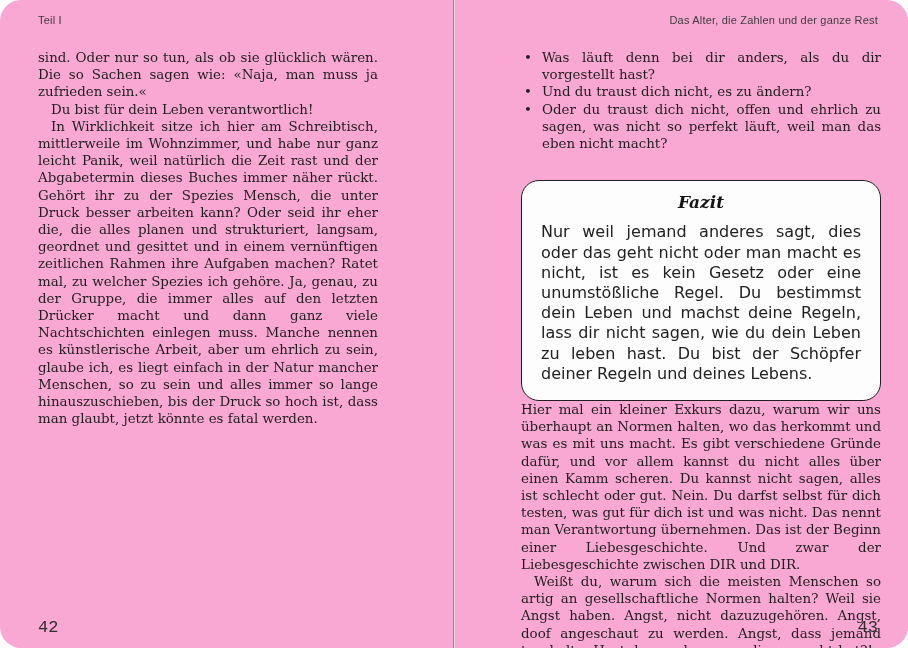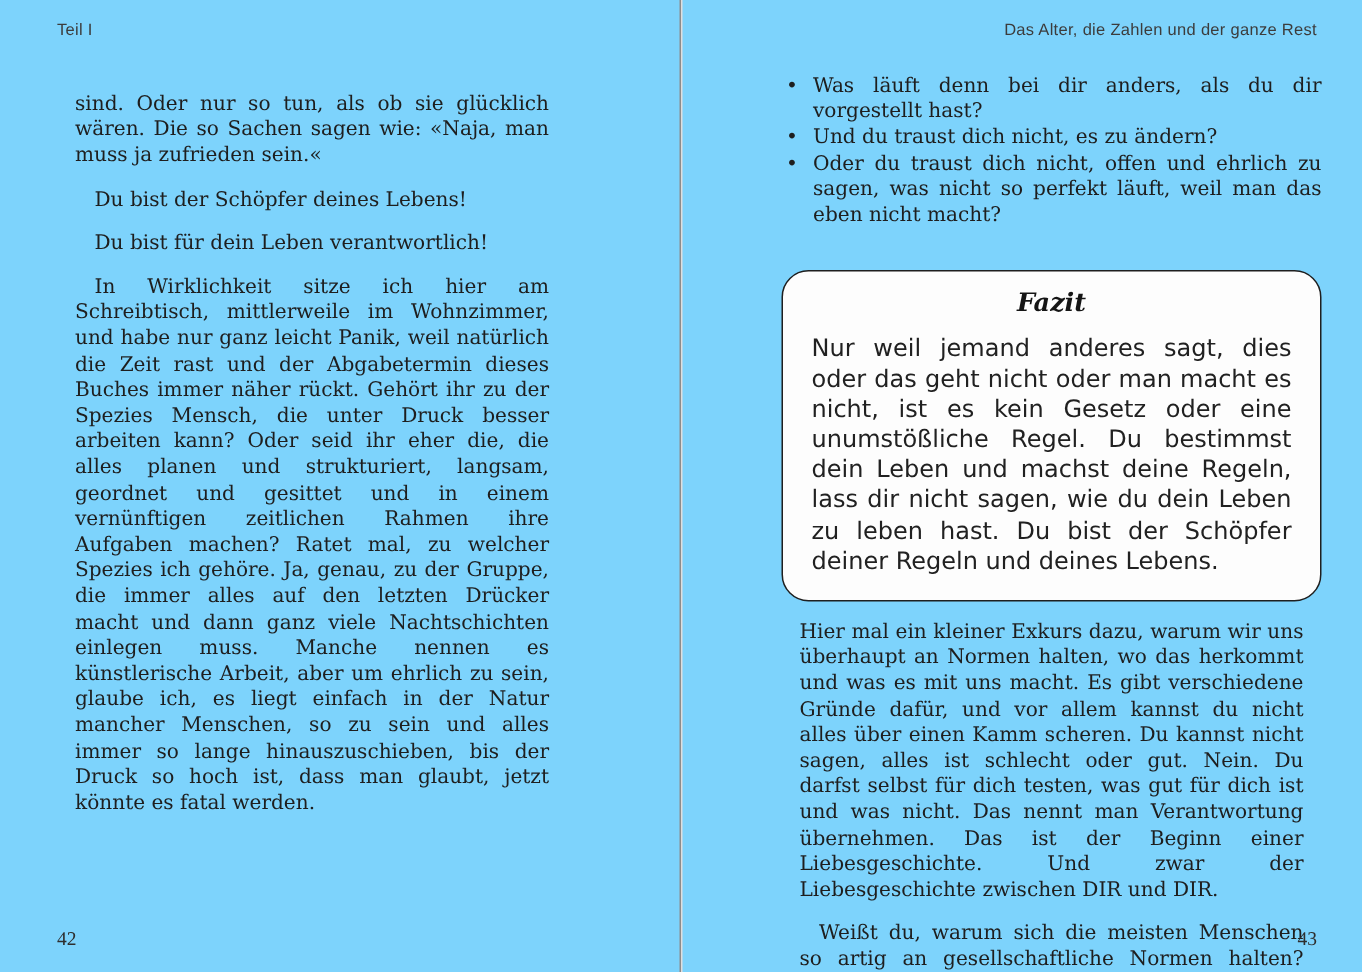--- a/index.html
+++ b/index.html
@@ -2,22 +2,23 @@
 <html><head>
 <meta charset="utf-8">
 <style>
   html, body { margin:0; padding:0; }
   body {
     width:908px; height:648px; overflow:hidden;
     background:#ffffff;
   }
   .spread {
     position:relative; width:908px; height:648px;
-    background:#7dd3fc;
+    background:#f9a8d4;
     font-family:"DejaVu Serif", serif;
+    border-radius:21px;
   }
   .spine {
     position:absolute; left:453px; top:0; width:1px; height:648px;
     background:#8c8c8c; box-shadow:1px 0 0 #dedede;
   }
   .running-head {
     position:absolute; top:14px;
     font-family:"Liberation Sans", sans-serif;
     font-size:11px; color:#3c3c3c; letter-spacing:0.2px;
   }
@@ -25,21 +26,21 @@
   .rh-right { right:30px; }
 
   .col {
     position:absolute; top:49px;
     font-size:13.4px; line-height:17.2px;
     text-align:justify; color:#1e1e1e;
   }
   .left-col { left:38px; width:340px; }
   .right-col { left:521px; width:360px; }
 
-  .col p { margin:12px; }
+  .col p { margin:0; }
   .col p.indent { text-indent:13px; }
 
   .bullets { list-style:none; margin:0; padding:0; }
   .bullets li { position:relative; padding-left:21px; margin:0; }
   .bullets li .bullet-dot {
     position:absolute; left:3px; top:0; color:#1e1e1e;
   }
 
   .fazit-box {
     margin-top:28px;
@@ -58,39 +59,38 @@
   .fazit-text {
     font-family:"DejaVu Sans", sans-serif;
     font-size:16px; line-height:20.2px;
     text-align:justify; color:#212121;
   }
 
   .after-box { margin-top:17px; }
 
   .pagenum {
     position:absolute; top:618px;
-    font-family:Liberation Serif, serif;
-    font-size:13px; color:#2e2e2e;
+    font-family:Liberation Mono, monospace;
+    font-size:17px; color:#2e2e2e;
   }
   .pn-left { left:38px; }
   .pn-right { right:30px; }
 </style>
 </head>
 <body>
 
 <div class="spread">
 
   <div class="spine"></div>
 
   <div class="running-head rh-left">Teil I</div>
   <div class="running-head rh-right">Das Alter, die Zahlen und der ganze Rest</div>
 
   <div class="col left-col">
     <p>sind. Oder nur so tun, als ob sie glücklich wären. Die so Sachen sagen wie: «Naja, man muss ja zufrieden sein.«</p>
-    <p class="indent">Du bist der Schöpfer deines Lebens!</p>
     <p class="indent">Du bist für dein Leben verantwortlich!</p>
     <p class="indent">In Wirklichkeit sitze ich hier am Schreibtisch, mittlerweile im Wohnzimmer, und habe nur ganz leicht Panik, weil natürlich die Zeit rast und der Abgabetermin dieses Buches immer näher rückt. Gehört ihr zu der Spezies Mensch, die unter Druck besser arbeiten kann? Oder seid ihr eher die, die alles planen und strukturiert, langsam, geordnet und gesittet und in einem vernünftigen zeitlichen Rahmen ihre Aufgaben machen? Ratet mal, zu welcher Spezies ich gehöre. Ja, genau, zu der Gruppe, die immer alles auf den letzten Drücker macht und dann ganz viele Nachtschichten einlegen muss. Manche nennen es künstlerische Arbeit, aber um ehrlich zu sein, glaube ich, es liegt einfach in der Natur mancher Menschen, so zu sein und alles immer so lange hinauszuschieben, bis der Druck so hoch ist, dass man glaubt, jetzt könnte es fatal werden.</p>
 
   </div>
 
   <div class="col right-col">
 
     <ul class="bullets">
       <li>
         <span class="bullet-dot">•</span>

